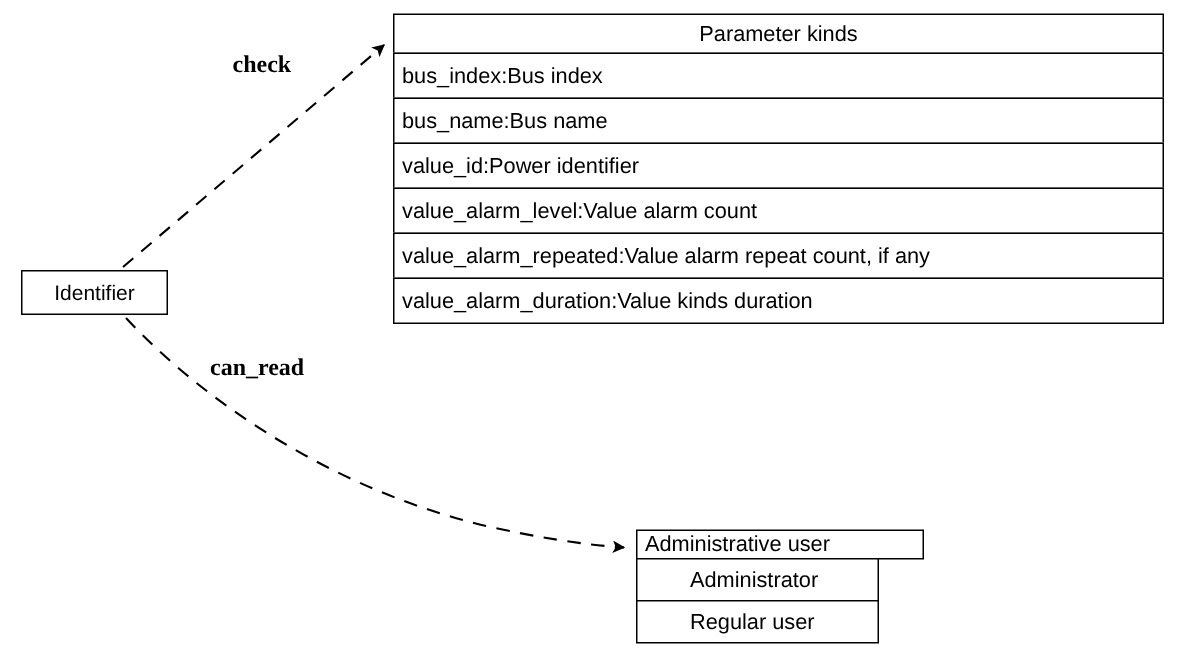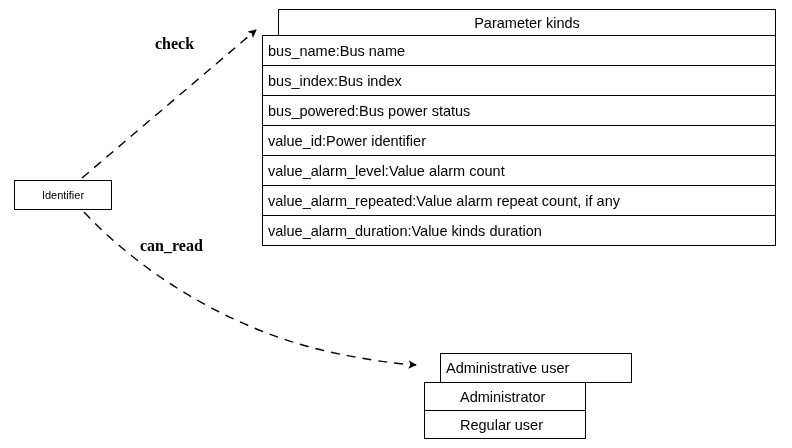--- a/index.html
+++ b/index.html
@@ -28,21 +28,21 @@
     pointer-events: none;
   }
 
   
   .node-box {
     position: absolute;
     box-sizing: border-box;
     border: 1px solid #000000;
     background: #ffffff;
     font-family: "Liberation Sans", sans-serif;
-    font-size: 11px;
+    font-size: 14px;
     line-height: 1;
     color: #000000;
     white-space: nowrap;
   }
 
   
   #identifier-node {
     left: 14px;
     top: 180px;
     width: 98px;
@@ -70,21 +70,20 @@
     align-items: center;
     overflow: hidden;
   }
   
   .record-row + .record-row {
     margin-top: -1px;
   }
   .record-row.title {
     justify-content: center;
     padding: 0 6px;
-    margin-left: 16px;
   }
   .record-row.field {
     justify-content: flex-start;
     padding: 0 0 0 5px;
   }
 
   
   #param-kinds-table {
     left: 262px;
     top: 9px;
@@ -93,21 +92,21 @@
   #param-kinds-table .record-row.title { height: 27px; }
   #param-kinds-table .record-row.field { height: 31px; }
 
   
   #admin-user-table {
     left: 424px;
     top: 353px;
   }
   #admin-user-table .record-row.title {
     width: 192px;
-    height: 30px;
+    height: 20px;
     justify-content: flex-start;
     padding: 0 0 0 5px;
   }
   #admin-user-table .record-row.field {
     width: 162px;
     height: 29px;
     padding-left: 35px;
   }
 
   
@@ -153,27 +152,24 @@
   <div class="node-box" id="identifier-node">
     <span>Identifier</span>
   </div>
 
   <div class="record-table" id="param-kinds-table">
     <div class="record-row title">
       <span>Parameter kinds</span>
     </div>
 
     <div class="record-row field">
-      <span>bus_name:Bus name</span>
-    </div>
-    <div class="record-row field">
       <span>bus_index:Bus index</span>
     </div>
     <div class="record-row field">
-      <span>bus_powered:Bus power status</span>
+      <span>bus_name:Bus name</span>
     </div>
     <div class="record-row field">
       <span>value_id:Power identifier</span>
     </div>
     <div class="record-row field">
       <span>value_alarm_level:Value alarm count</span>
     </div>
     <div class="record-row field">
       <span>value_alarm_repeated:Value alarm repeat count, if any</span>
     </div>

